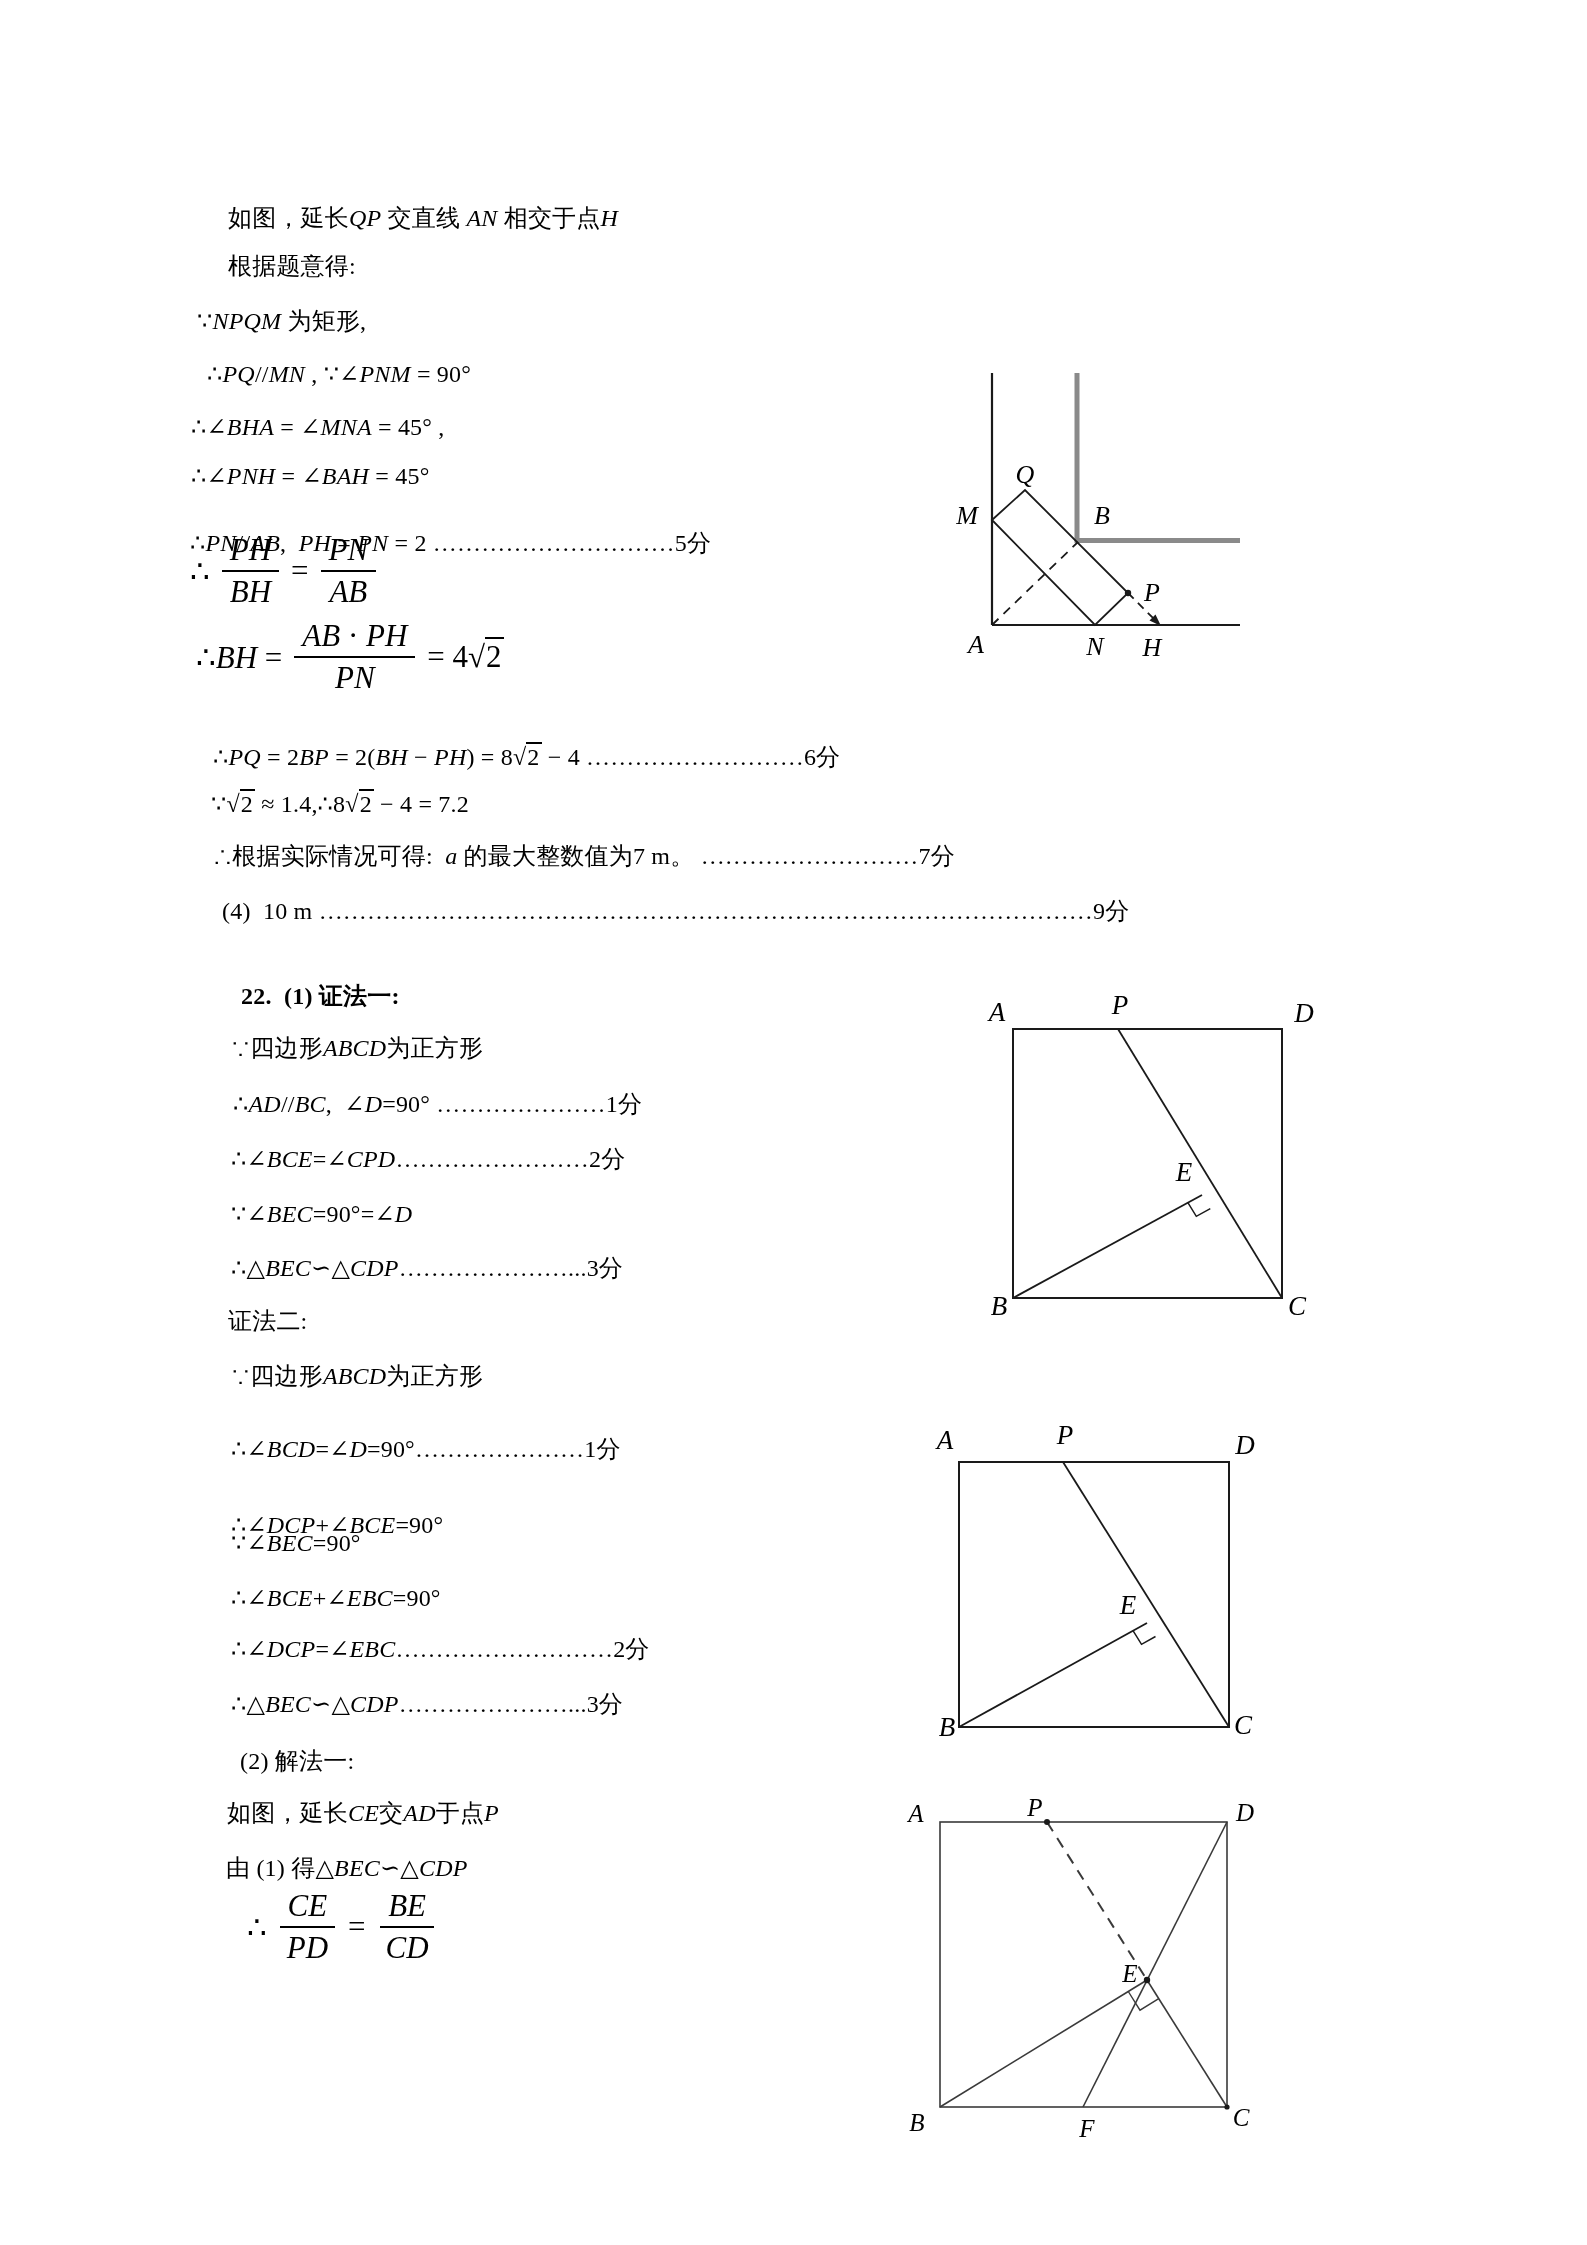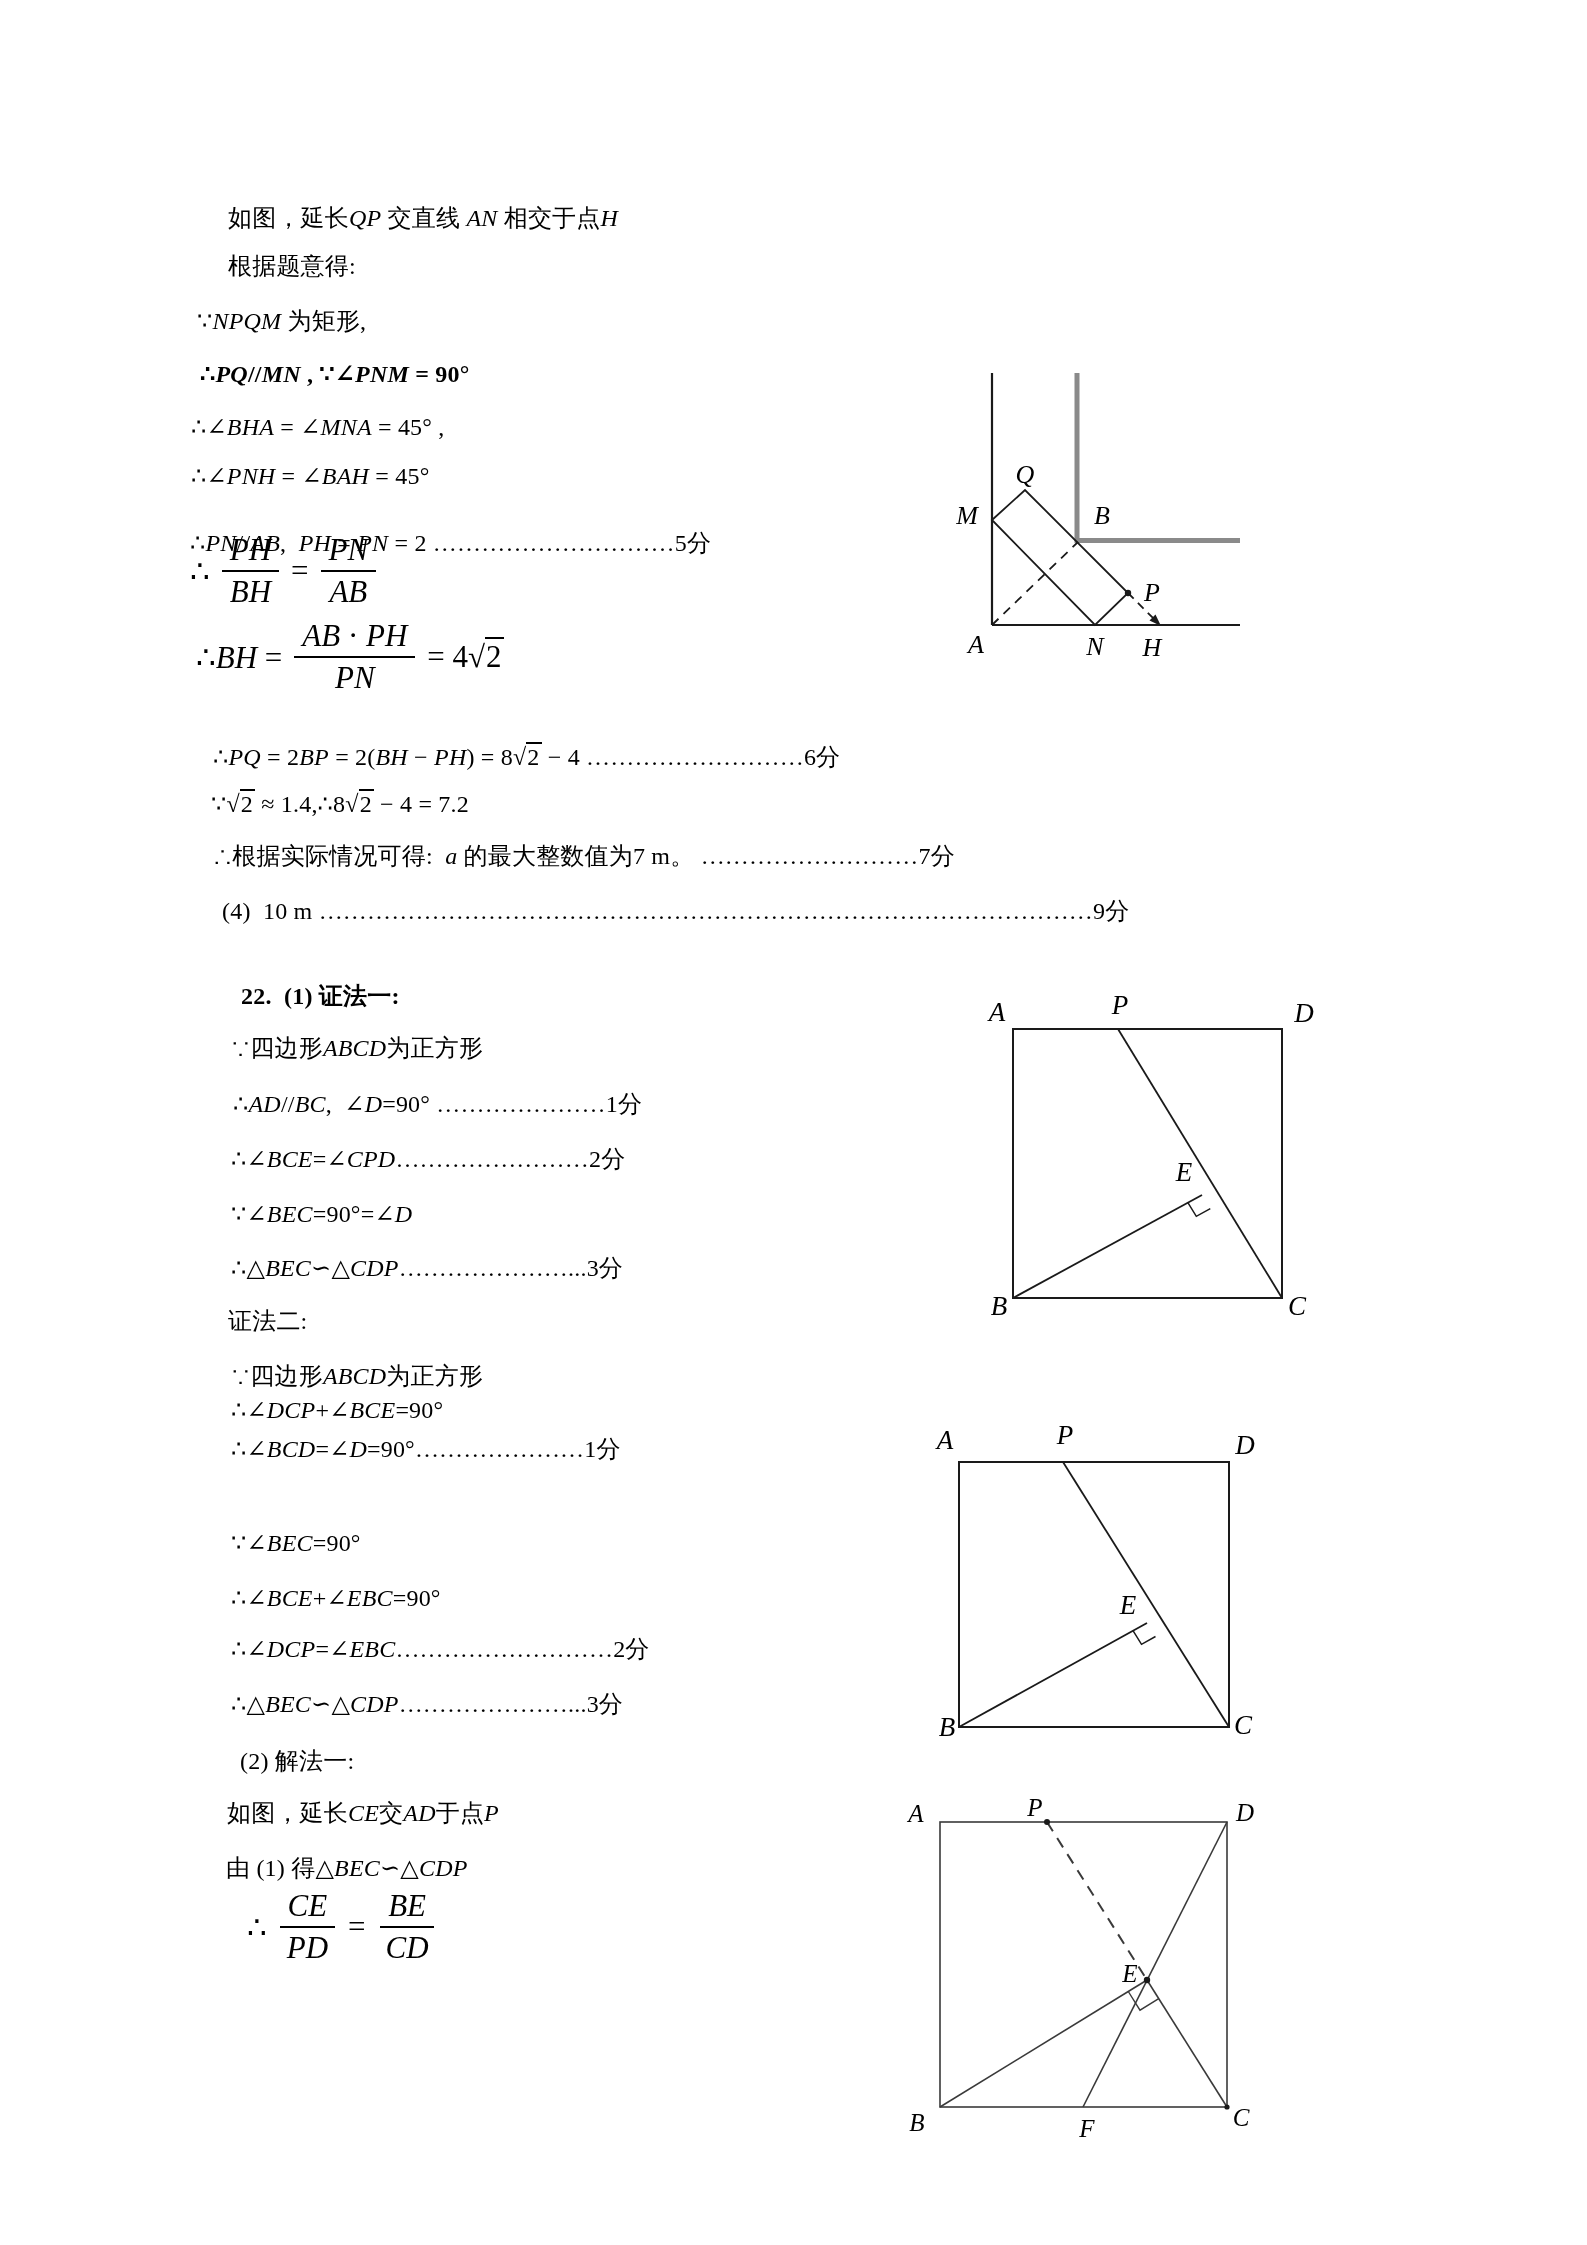--- a/index.html
+++ b/index.html
@@ -18,21 +18,21 @@
   .frac .den{padding:2px 8px 0 8px;}
   svg{position:absolute;overflow:visible;}
   svg text{font-family:"Liberation Serif","DejaVu Serif",serif;font-style:italic;fill:#000;}
 </style>
 </head>
 <body>
 
 <div class="tl fm" style="left:228px;top:199px;">如图，延长<i>QP</i> 交直线 <i>AN</i> 相交于点<i>H</i></div>
 <div class="tl fm" style="left:228px;top:247px;">根据题意得:</div>
 <div class="tl fm" style="left:197px;top:302px;">∵<i>NPQM</i> 为矩形,</div>
-<div class="tl fm" style="left:200px;top:355px;font-weight:bold;">∴<i>PQ</i>//<i>MN</i> , ∵∠<i>PNM</i> = 90°</div>
+<div class="tl fm" style="left:207px;top:355px;">∴<i>PQ</i>//<i>MN</i> , ∵∠<i>PNM</i> = 90°</div>
 <div class="tl fm" style="left:191px;top:408px;">∴∠<i>BHA</i> = ∠<i>MNA</i> = 45° ,</div>
 <div class="tl fm" style="left:191px;top:457px;">∴∠<i>PNH</i> = ∠<i>BAH</i> = 45°</div>
 <div class="tl fm" style="left:190px;top:504px;margin-top:20px;">∴<i>PN</i>//<i>AB</i>,  <i>PH</i> = <i>PN</i> = 2 …………………………5分</div>
 
 <div class="fline" style="left:190px;top:532px;">
   <span class="fm">∴</span>
   <span class="frac">
     <span class="num fm"><i>PH</i></span>
     <span class="den fm"><i>BH</i></span>
   </span>
@@ -59,21 +59,21 @@
 
 <div class="tl fm" style="left:241px;top:977px;font-weight:bold;">22.  (1) 证法一:</div>
 <div class="tl fm" style="left:231px;top:1029px;">∵四边形<i>ABCD</i>为正方形</div>
 <div class="tl fm" style="left:233px;top:1085px;">∴<i>AD</i>//<i>BC</i>,  ∠<i>D</i>=90° …………………1分</div>
 <div class="tl fm" style="left:231px;top:1140px;">∴∠<i>BCE</i>=∠<i>CPD</i>……………………2分</div>
 <div class="tl fm" style="left:231px;top:1195px;">∵∠<i>BEC</i>=90°=∠<i>D</i></div>
 <div class="tl fm" style="left:231px;top:1249px;">∴△<i>BEC</i>∽△<i>CDP</i>…………………...3分</div>
 <div class="tl fm" style="left:228px;top:1302px;">证法二:</div>
 <div class="tl fm" style="left:231px;top:1357px;">∵四边形<i>ABCD</i>为正方形</div>
 <div class="tl fm" style="left:231px;top:1414px;margin-top:16px;">∴∠<i>BCD</i>=∠<i>D</i>=90°…………………1分</div>
-<div class="tl fm" style="left:231px;top:1391px;">∴∠<i>DCP</i>+∠<i>BCE</i>=90°</div>
+<div class="tl fm" style="left:231px;top:1506px;">∴∠<i>DCP</i>+∠<i>BCE</i>=90°</div>
 <div class="tl fm" style="left:231px;top:1524px;">∵∠<i>BEC</i>=90°</div>
 <div class="tl fm" style="left:231px;top:1579px;">∴∠<i>BCE</i>+∠<i>EBC</i>=90°</div>
 <div class="tl fm" style="left:231px;top:1630px;">∴∠<i>DCP</i>=∠<i>EBC</i>………………………2分</div>
 <div class="tl fm" style="left:231px;top:1685px;">∴△<i>BEC</i>∽△<i>CDP</i>…………………...3分</div>
 <div class="tl fm" style="left:240px;top:1742px;">(2) 解法一:</div>
 <div class="tl fm" style="left:227px;top:1794px;">如图，延长<i>CE</i>交<i>AD</i>于点<i>P</i></div>
 <div class="tl fm" style="left:226px;top:1849px;">由 (1) 得△<i>BEC</i>∽△<i>CDP</i></div>
 
 <div class="fline" style="left:247px;top:1888px;">
   <span class="fm">∴</span>

